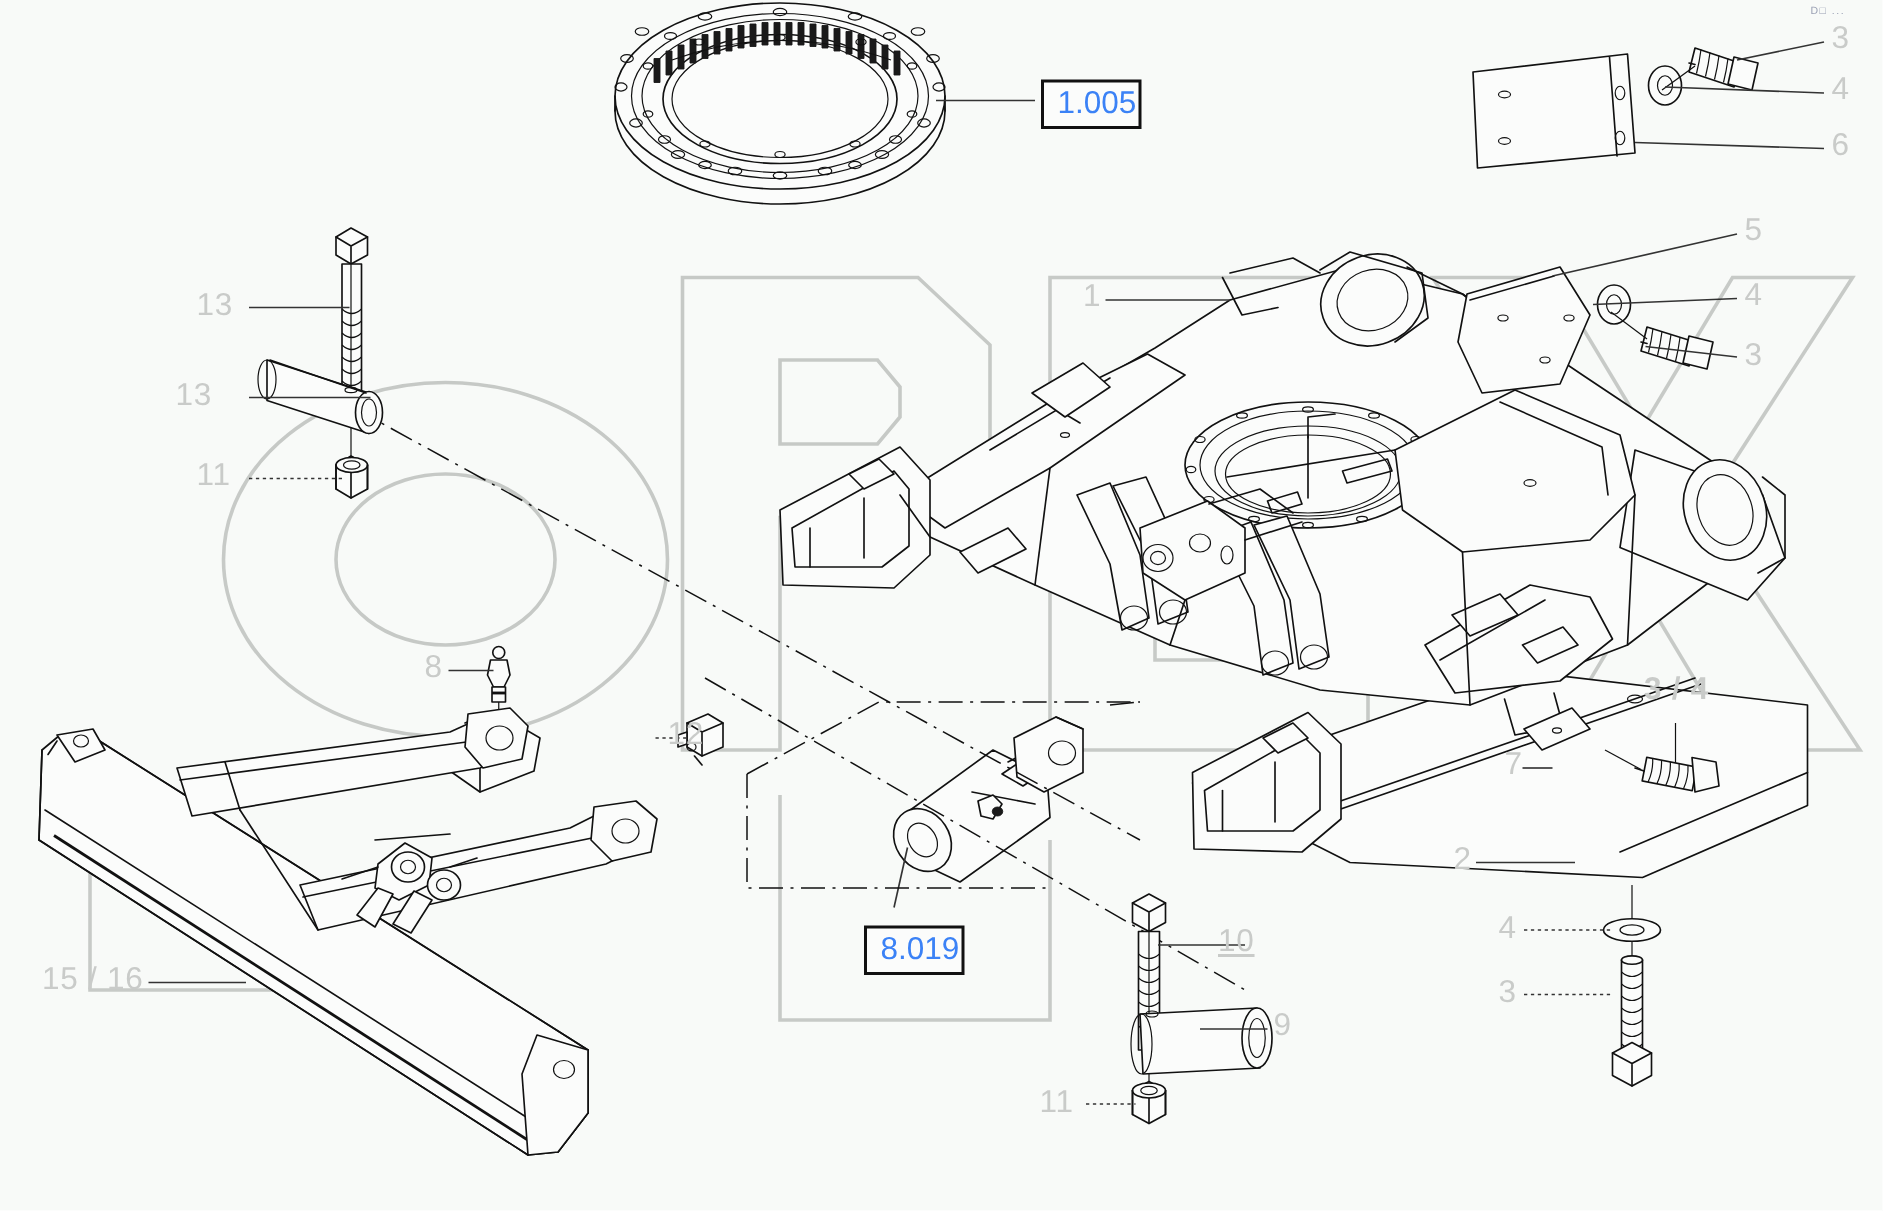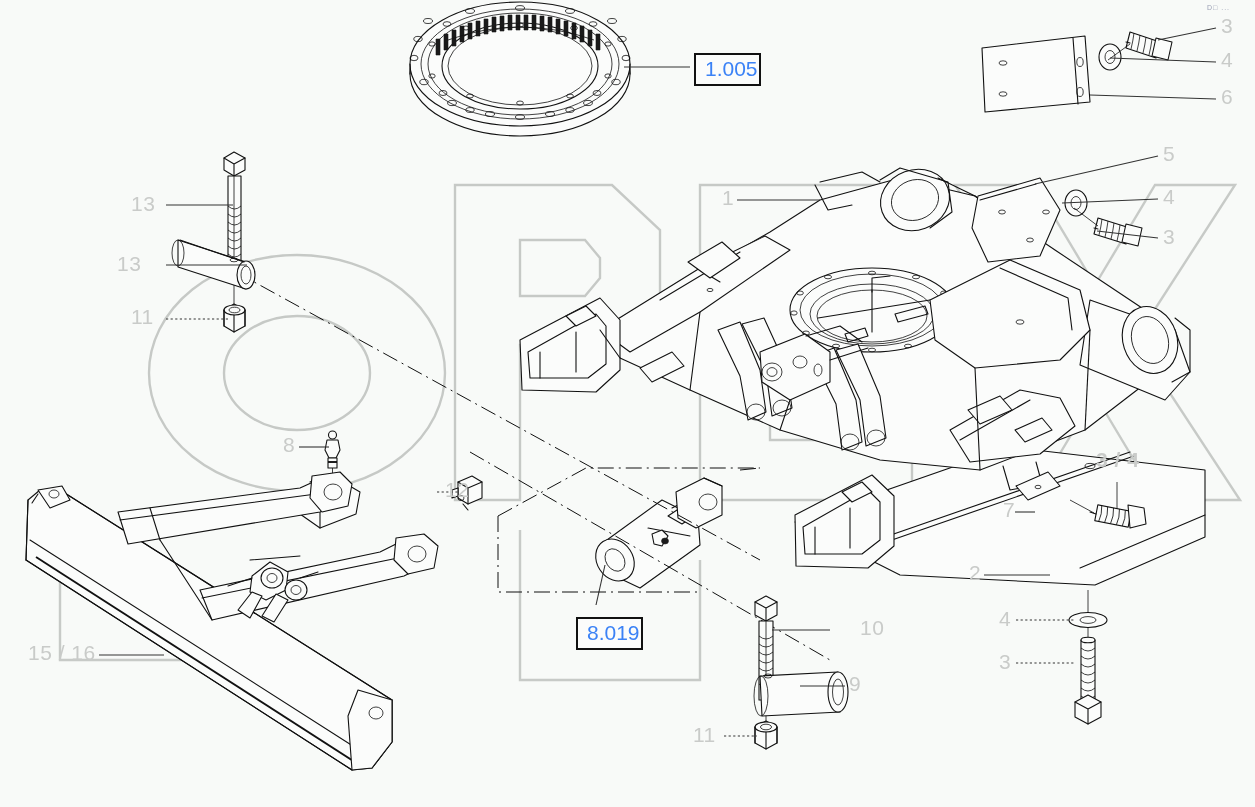--- a/index.html
+++ b/index.html
@@ -527,21 +527,21 @@
     </g>
   </svg>
 
   <div class="callout" style="left:131px; top:192px;">13</div>
   <div class="callout" style="left:117px; top:252px;">13</div>
   <div class="callout" style="left:131px; top:305px;">11</div>
   <div class="callout" style="left:283px; top:433px;">8</div>
   <div class="callout" style="left:409px; top:478px;margin-left:36px;">12</div>
   <div class="callout" style="left:28px;  top:641px;">15 / 16</div>
   <div class="callout" style="left:722px; top:186px;">1</div>
-  <div class="callout" style="left:860px; top:616px;">10</div>
+  <div class="callout" style="left:812px; top:616px;text-decoration:underline;">10</div>
   <div class="callout" style="left:849px; top:672px;">9</div>
   <div class="callout" style="left:693px; top:723px;">11</div>
   <div class="callout" style="left:1003px;top:498px;">7</div>
   <div class="callout" style="left:969px; top:561px;">2</div>
   <div class="callout" style="left:1096px;top:448px;font-weight:bold;">3 / 4</div>
   <div class="callout" style="left:999px; top:607px;">4</div>
   <div class="callout" style="left:999px; top:650px;">3</div>
   <div class="callout" style="left:1163px;top:142px;">5</div>
   <div class="callout" style="left:1163px;top:185px;">4</div>
   <div class="callout" style="left:1163px;top:225px;">3</div>

